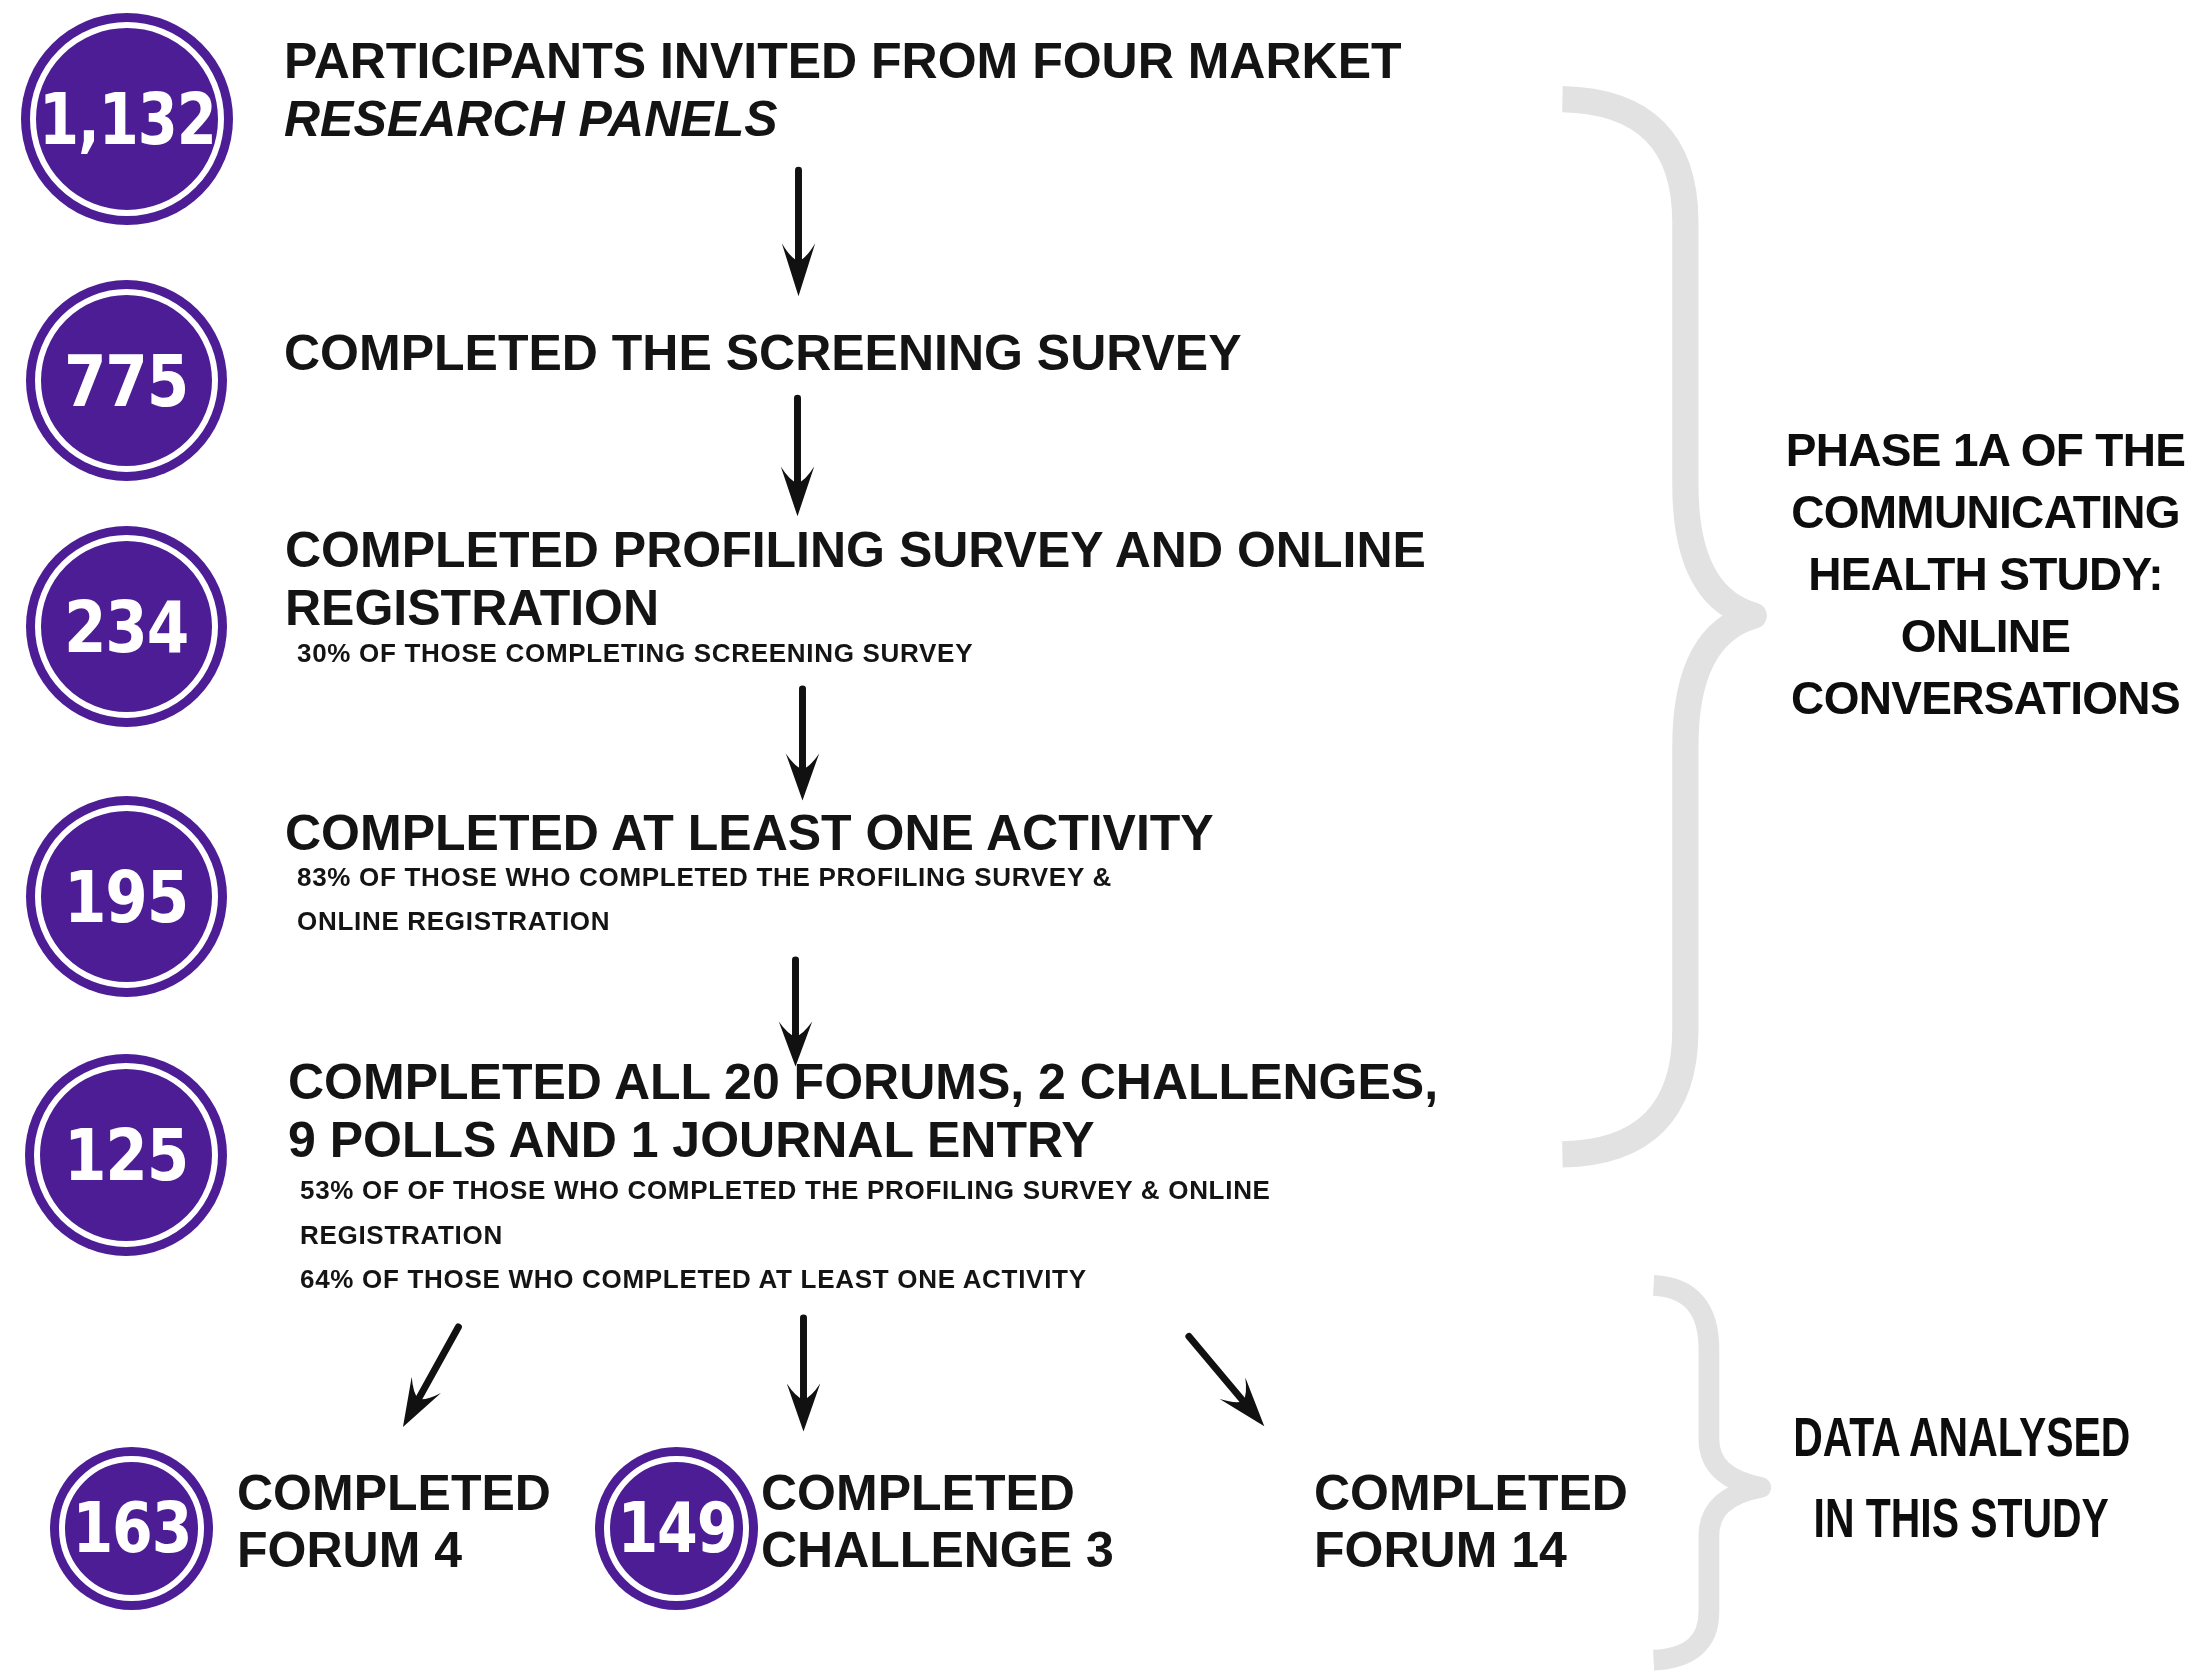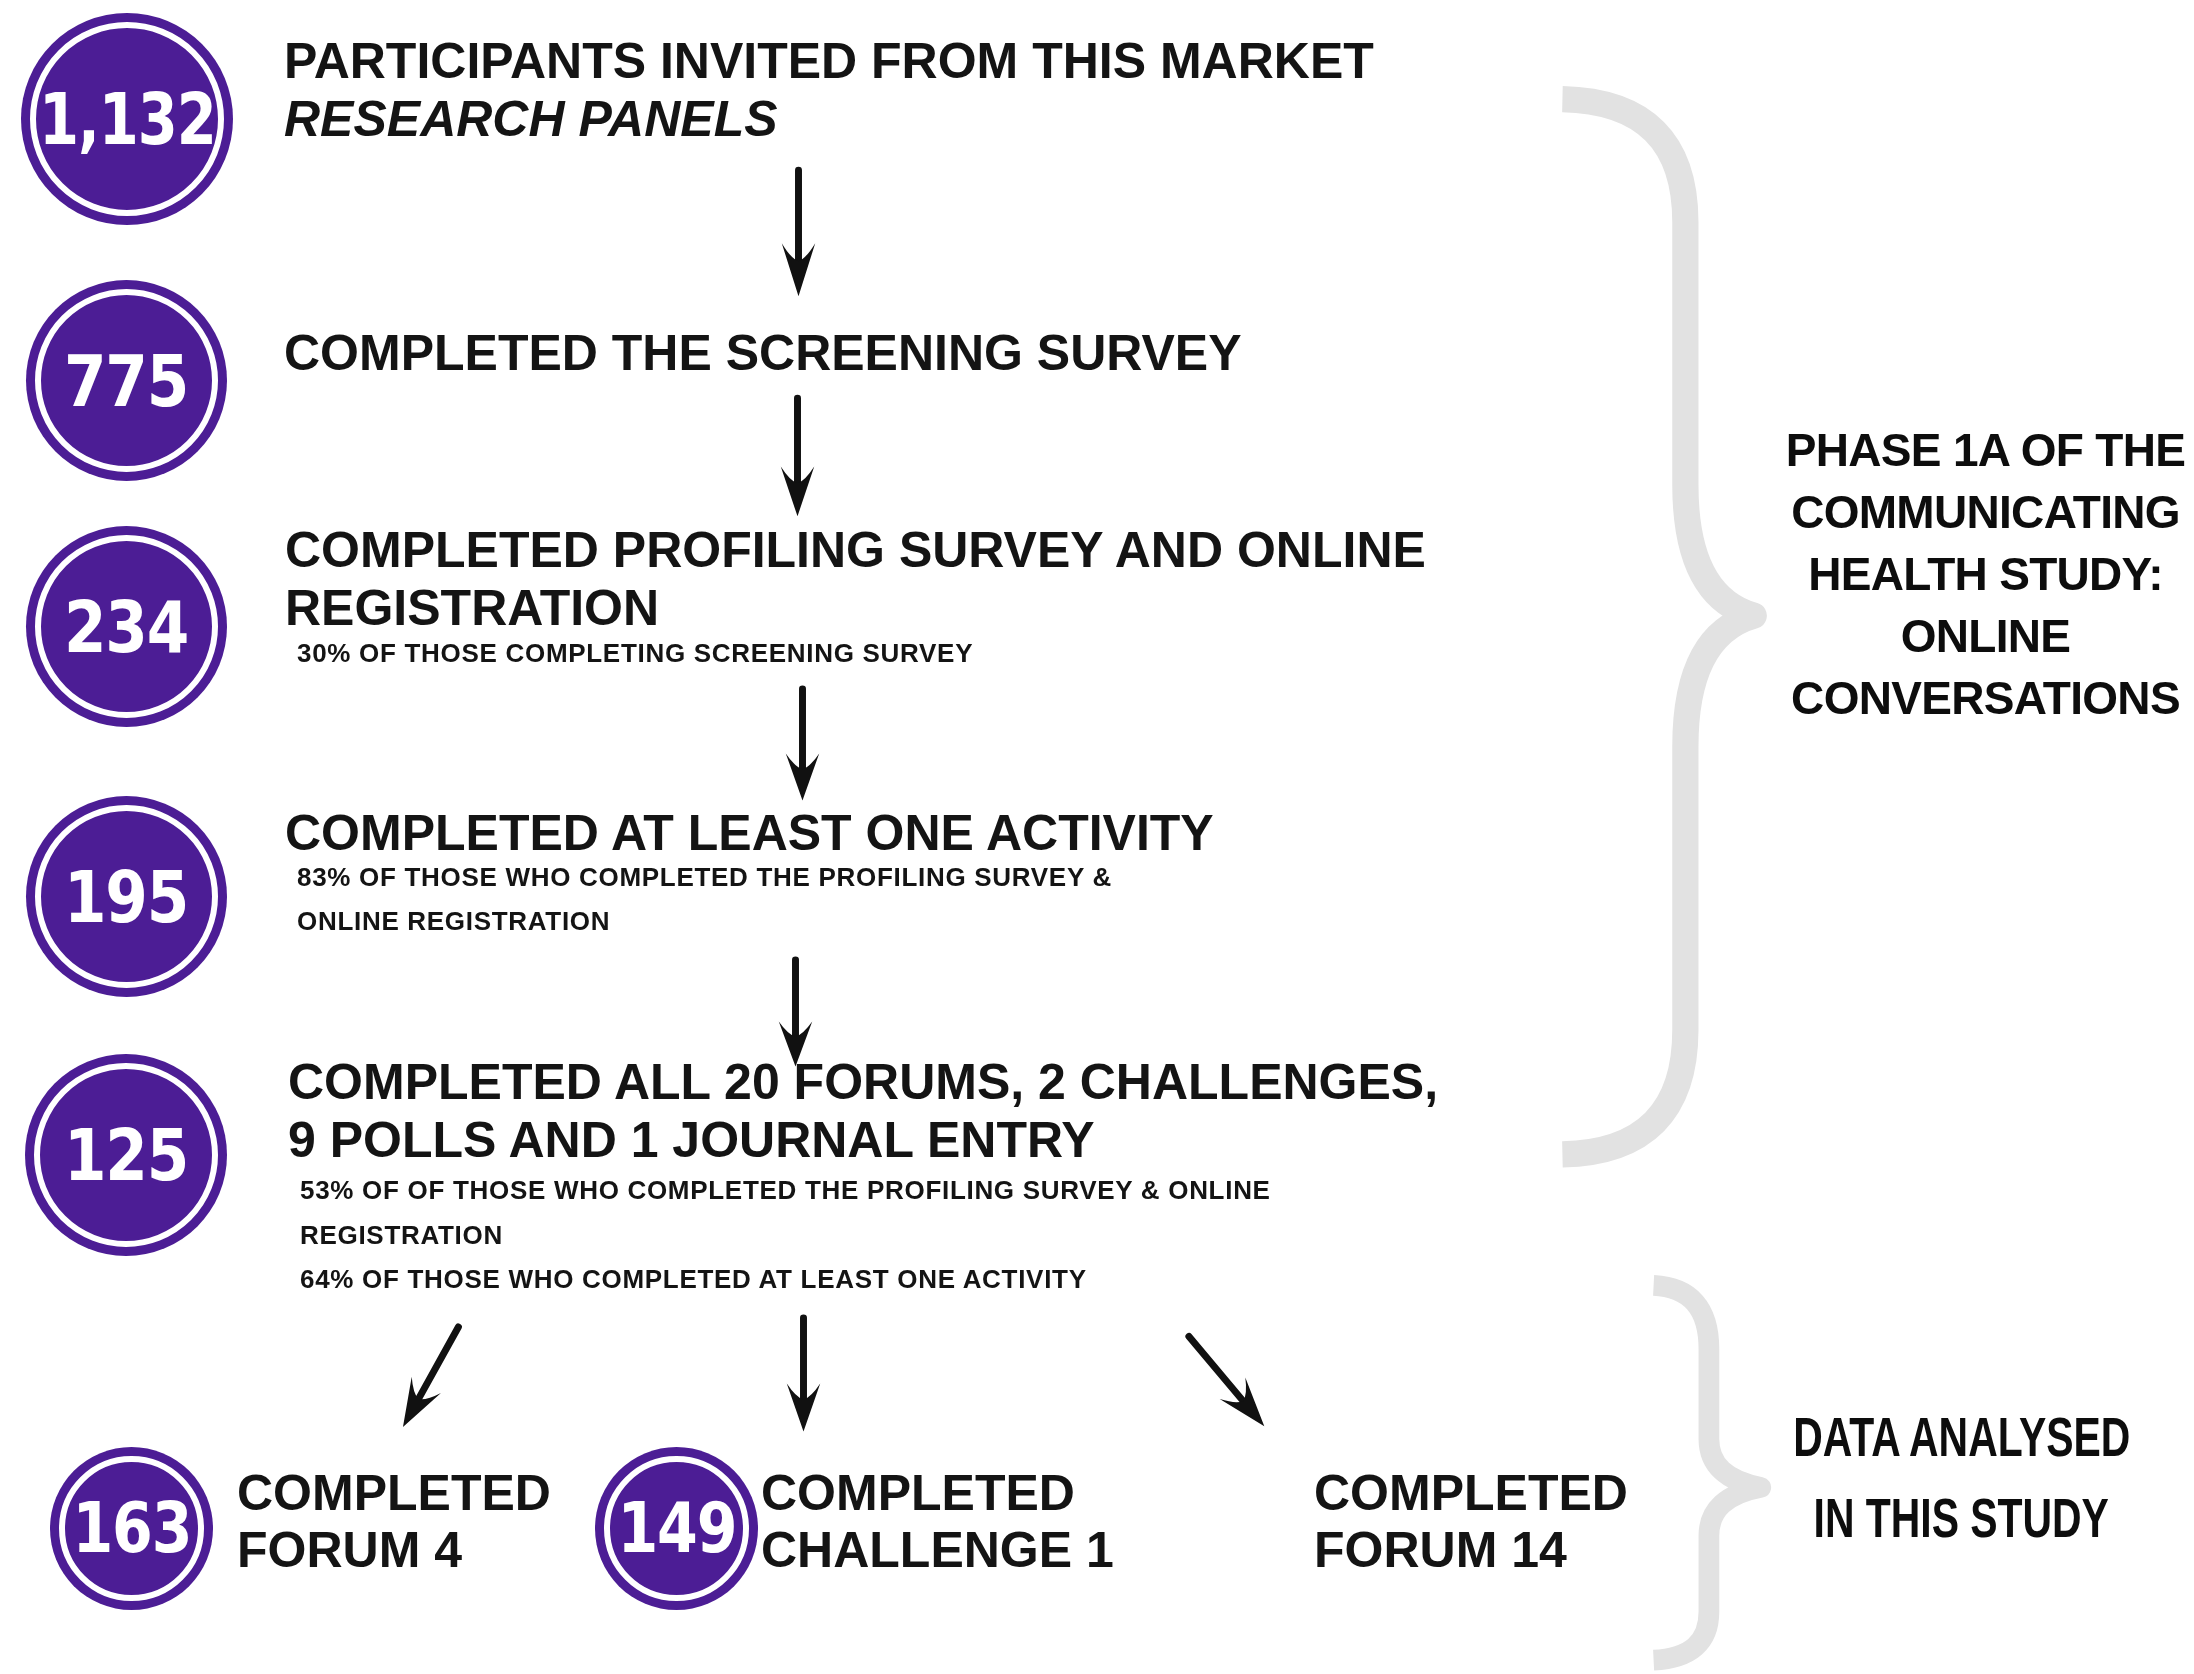--- a/index.html
+++ b/index.html
@@ -45,21 +45,21 @@
   <div class="circle" style="left:26px;top:526px;width:201px;height:201px;">
     <span class="num" style="font-size:72px;transform:scaleX(.85);">234</span>
   </div>
   <div class="circle" style="left:26px;top:796px;width:201px;height:201px;">
     <span class="num" style="font-size:72px;transform:scaleX(.85);">195</span>
   </div>
   <div class="circle" style="left:25px;top:1054px;width:202px;height:202px;">
     <span class="num" style="font-size:72px;transform:scaleX(.85);">125</span>
   </div>
 
-  <div class="t h" style="left:284px;top:36px;">PARTICIPANTS INVITED FROM THIS MARKET</div>
+  <div class="t h" style="left:284px;top:36px;">PARTICIPANTS INVITED FROM FOUR MARKET</div>
   <div class="t h" style="left:284px;top:94px;font-style:italic;">RESEARCH PANELS</div>
 
   <div class="t h" style="left:284px;top:328px;">COMPLETED THE SCREENING SURVEY</div>
 
   <div class="t h" style="left:285px;top:525px;">COMPLETED PROFILING SURVEY AND ONLINE</div>
   <div class="t h" style="left:285px;top:583px;">REGISTRATION</div>
   <div class="t sub" style="left:285px;top:640px;">30% OF THOSE COMPLETING SCREENING SURVEY</div>
 
   <div class="t h" style="left:285px;top:800px;margin-top:8px;">COMPLETED AT LEAST ONE ACTIVITY</div>
   <div class="t sub" style="left:285px;top:864px;">83% OF  THOSE WHO COMPLETED THE PROFILING SURVEY &amp;</div>
@@ -104,21 +104,21 @@
   <div class="circle" style="left:50px;top:1447px;width:163px;height:163px;">
     <span class="num" style="font-size:69px;transform:scaleX(.85);">163</span>
   </div>
   <div class="t h" style="left:237px;top:1468px;">COMPLETED</div>
   <div class="t h" style="left:237px;top:1525px;">FORUM 4</div>
 
   <div class="circle" style="left:595px;top:1447px;width:163px;height:163px;">
     <span class="num" style="font-size:69px;transform:scaleX(.85);">149</span>
   </div>
   <div class="t h" style="left:761px;top:1468px;">COMPLETED</div>
-  <div class="t h" style="left:761px;top:1525px;">CHALLENGE 1</div>
+  <div class="t h" style="left:761px;top:1525px;">CHALLENGE 3</div>
 
   <div class="t h" style="left:1314px;top:1468px;">COMPLETED</div>
   <div class="t h" style="left:1314px;top:1525px;">FORUM 14</div>
 
   <svg style="left:1550px;top:83px;" width="221" height="1093" viewBox="0 0 320 1580">
     <path class="brace" style="stroke-width:38;" d="M18,22 Q196,26 196,200 L196,580 Q196,742 295,770 Q196,798 196,960 L196,1370 Q196,1546 18,1550"></path>
   </svg>
 
   <div class="sideblock" style="left:1774px;top:419px;width:423px;">
     <div class="phase-line">PHASE 1A OF THE</div>

